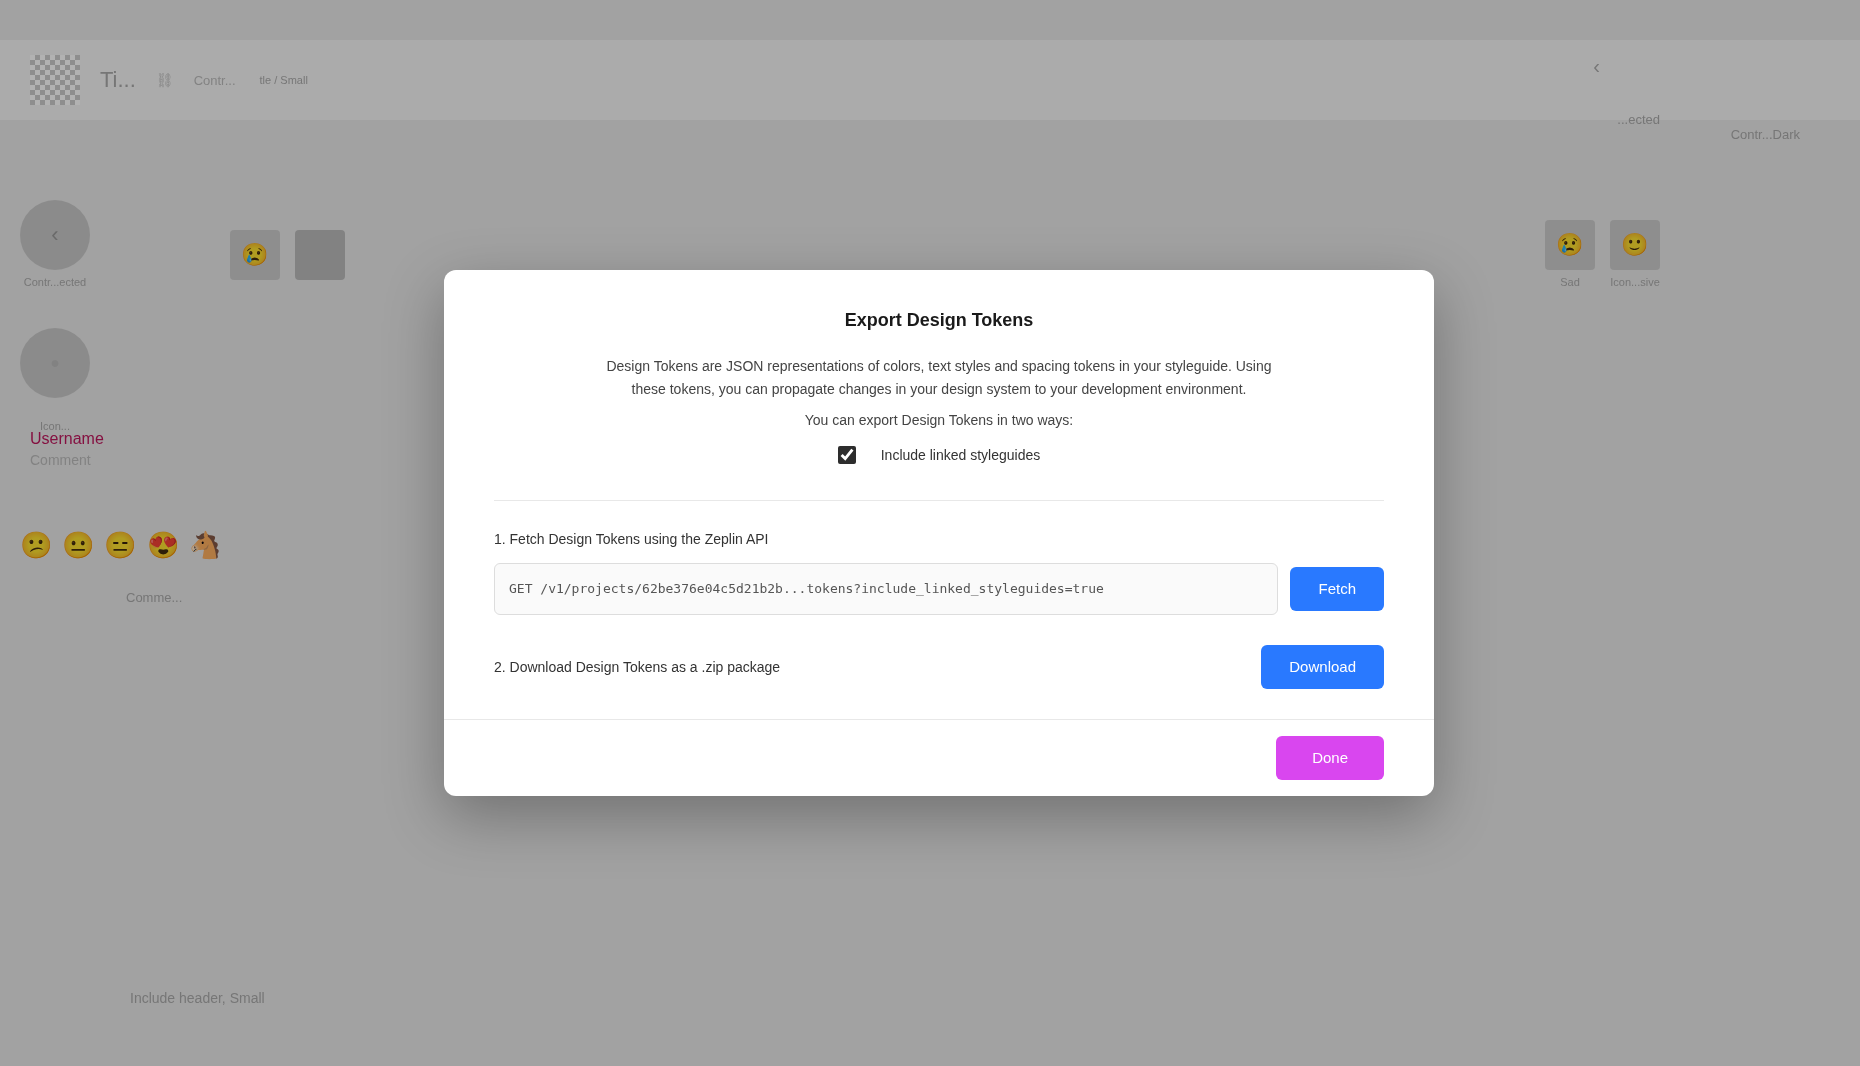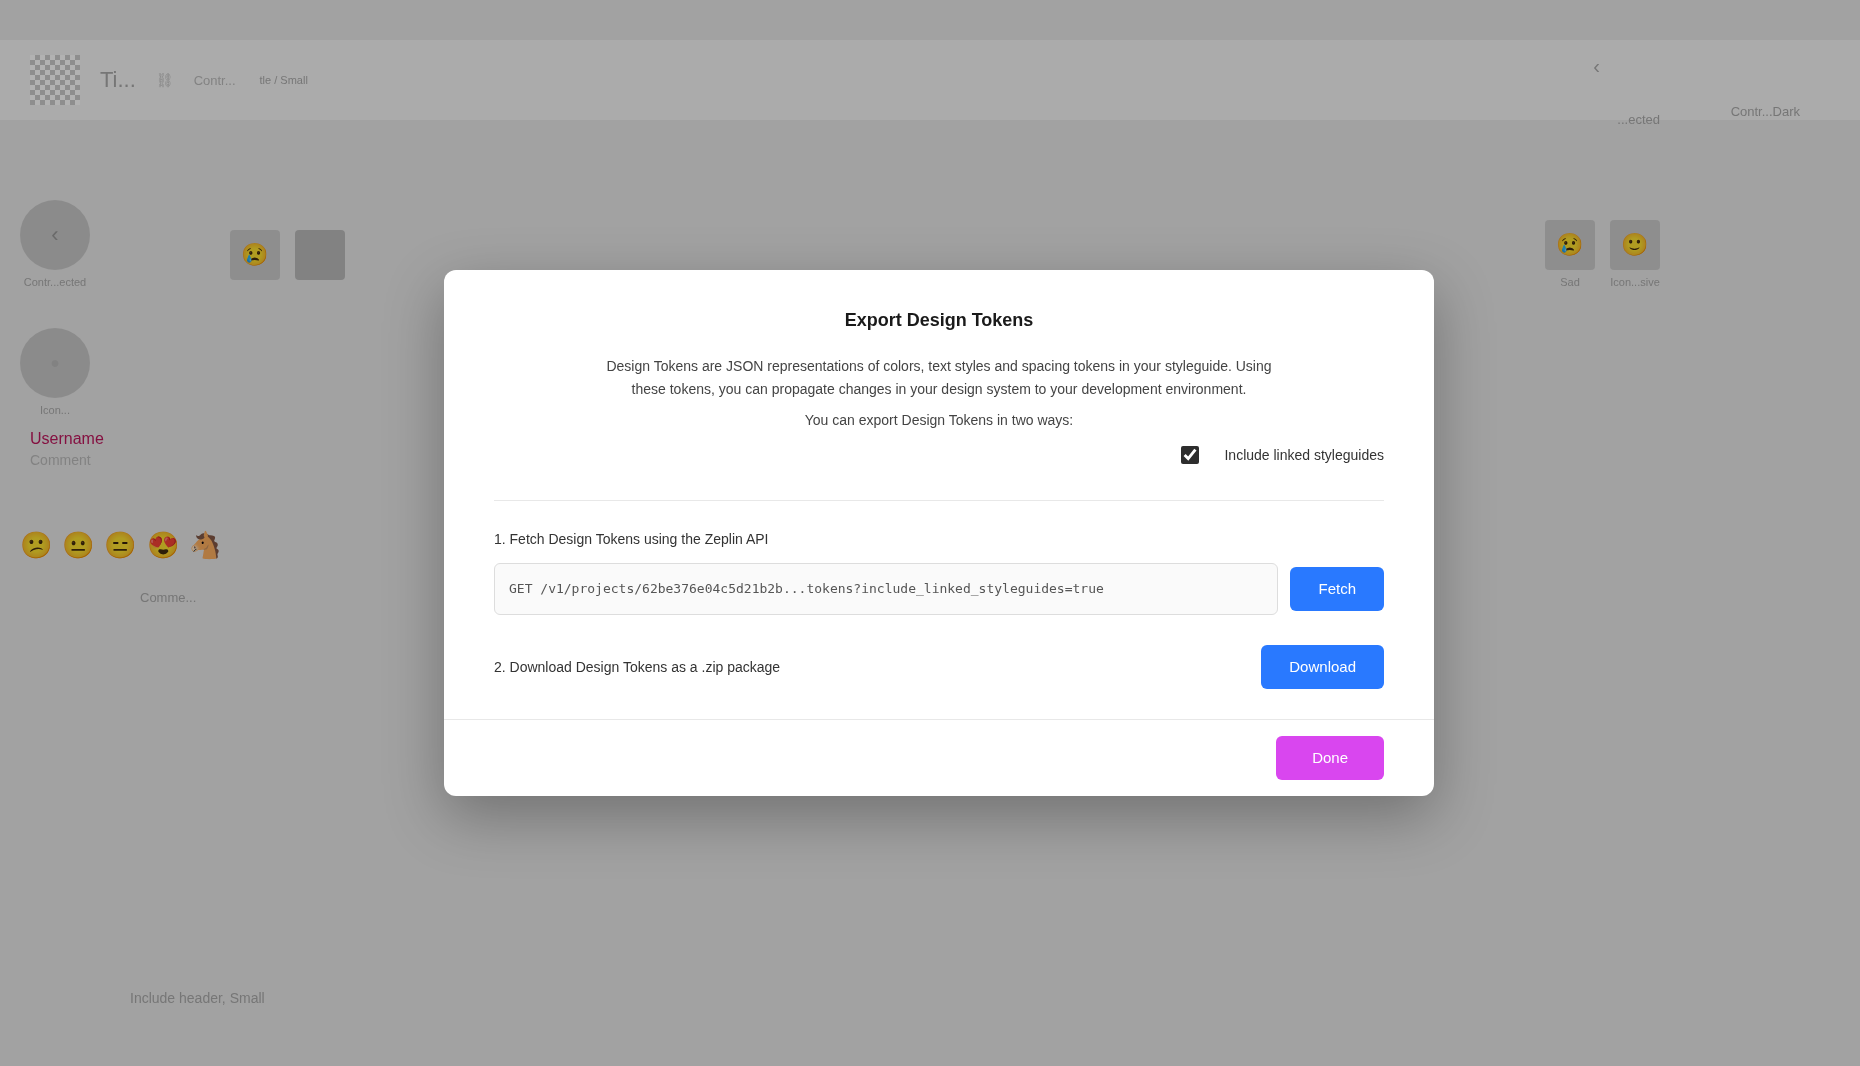--- a/index.html
+++ b/index.html
@@ -59,21 +59,21 @@
       position: absolute;
       right: 260px;
       top: 55px;
       color: #aaa;
       font-size: 20px;
     }
 
     .bg-label-right {
       position: absolute;
       right: 60px;
-      top: 104px;
+      top: 127px;
       color: #aaa;
       font-size: 13px;
     }
 
     .bg-label-right2 {
       position: absolute;
       right: 200px;
       top: 112px;
       color: #aaa;
       font-size: 13px;
@@ -218,21 +218,21 @@
     .modal-ways-text {
       font-size: 14px;
       color: #444;
       text-align: center;
       margin-bottom: 18px;
     }
 
     .checkbox-row {
       display: flex;
       align-items: center;
-      justify-content: flex-end;
+      justify-content: center;
       gap: 25px;
       margin-bottom: 36px;
     }
 
     .checkbox-input {
       width: 18px;
       height: 18px;
       cursor: pointer;
       accent-color: #2d2d2d;
     }
@@ -342,21 +342,21 @@
 
   <div class="bg-right-arrow">‹</div>
   <div class="bg-label-right2">...ected</div>
   <div class="bg-label-right">Contr...Dark</div>
 
   <div class="bg-left-nav">
     <div style="display:flex;flex-direction:column;align-items:center;gap:6px;">
       <div class="bg-nav-circle">‹</div>
       <span class="bg-nav-label">Contr...ected</span>
     </div>
-    <div style="display:flex;flex-direction:column;align-items:center;gap:6px;">
+    <div style="display:flex;flex-direction:column;align-items:center;gap:22px;">
       <div class="bg-nav-circle" style="font-size:16px;color:#bbb;">●</div>
       <span class="bg-nav-label">Icon...</span>
     </div>
   </div>
 
   <div class="bg-icon-row">
     <div class="bg-icon-item">😢</div>
     <div class="bg-icon-item" style="background:#bbb;"></div>
   </div>
 
@@ -377,21 +377,21 @@
   </div>
 
   <div class="bg-emoji-row">
     <span>😕</span>
     <span>😐</span>
     <span>😑</span>
     <span>😍</span>
     <span>🐴</span>
   </div>
 
-  <div style="position:absolute;left:140px;top:590px;font-size:13px;color:#aaa;">Comme...</div>
+  <div style="position:absolute;left:126px;top:590px;font-size:13px;color:#aaa;">Comme...</div>
 
   <div class="bg-section-header">Include header, Small</div>
 
   <div class="modal-backdrop">
     <div class="modal">
 
       <h2 class="modal-title">Export Design Tokens</h2>
 
       <p class="modal-description">Design Tokens are JSON representations of colors, text styles and spacing tokens in your styleguide. Using these tokens, you can propagate changes in your design system to your development environment.</p>
 

